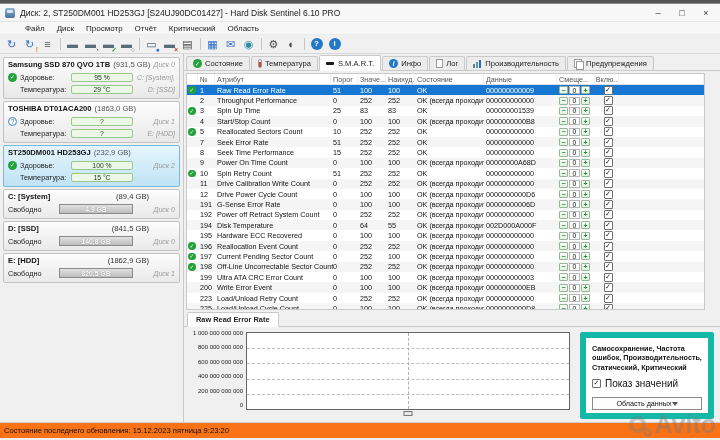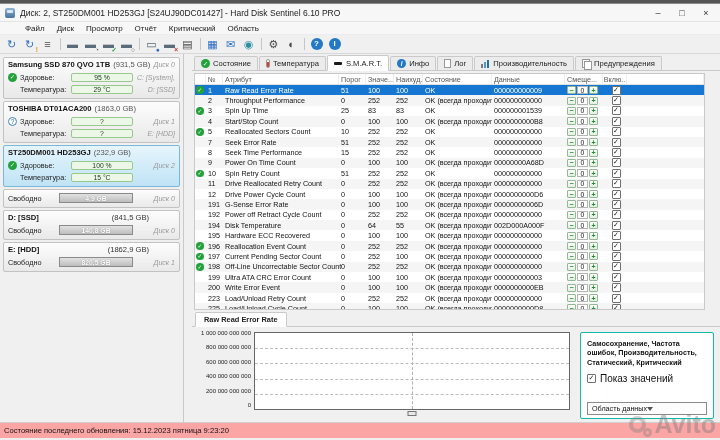--- a/index.html
+++ b/index.html
@@ -30,21 +30,21 @@
   .tb[data-shape="circle-blue"] .tb-glyph{width:12px;height:12px;border-radius:50%;background:#2478c8;color:#fff;
     font-size:8px;font-weight:bold;display:flex;align-items:center;justify-content:center;}
   .tb[data-badge]::after{content:attr(data-badge);position:absolute;right:0;bottom:-1px;font-size:6.5px;font-weight:bold;}
   .tb[data-badgecolor="orange"]::after{color:#d98f00;}
   .tb[data-badgecolor="green"]::after{color:#1e9e3e;}
   .tb[data-badgecolor="red"]::after{color:#c23232;}
   .tb[data-badgecolor="grey"]::after{color:#555;}
   .tb[data-badgecolor="blue"]::after{color:#2b6cc4;}
 
   
-  .main{display:flex;height:368px;gap:8px;}
+  .main{display:flex;height:368px;}
 
   
   .sidebar{width:184px;flex:none;background:#f0f0f0;border-right:1px solid #c9c9c9;padding-top:2px;overflow:hidden;}
   .panel{margin:1px 3px 2px;background:linear-gradient(#fdfdfd,#e9e9e9);border:1px solid #c2c2c2;border-radius:2px;padding:2px 4px 3px;}
   .panel[data-selected="true"]{background:linear-gradient(#e6f5fd,#bfe3f5);border-color:#7ab8d8;}
   .panel-title{display:flex;align-items:baseline;gap:3px;font-size:7.6px;height:11px;}
   .disk-name{font-weight:bold;color:#111;white-space:nowrap;}
   .disk-size{color:#555;white-space:nowrap;}
   .pt-right{margin-left:auto;color:#9a9a9a;font-style:italic;font-size:7px;white-space:nowrap;}
   .panel-row{display:flex;align-items:center;height:12px;font-size:7.3px;color:#222;gap:3px;}
@@ -129,30 +129,30 @@
   .chart-left{flex:1;display:flex;min-width:0;}
   .y-axis{width:58px;height:78px;display:flex;flex-direction:column;justify-content:space-between;flex:none;
     text-align:right;font-size:6px;color:#222;padding-right:3px;}
   .y-axis span{display:block;line-height:1;transform:translateY(-2px);}
   .plot-col{flex:1;display:flex;flex-direction:column;min-width:0;}
   .plot{position:relative;height:78px;border:1px solid #666;background:#fff;}
   .gridline{position:absolute;left:0;right:0;border-top:1px dashed #bdbdbd;}
   .vline{position:absolute;top:0;bottom:0;left:50%;border-left:1px dashed #b0b0b0;}
   .handle-row{height:9px;position:relative;}
   .handle{position:absolute;left:50%;transform:translateX(-50%);top:1px;width:9px;height:5px;background:#e8e8e8;border:1px solid #777;}
-  .side-card{width:134px;flex:none;background:#fff;border:1px solid #14b8a6;border-radius:2px;
+  .side-card{width:134px;flex:none;background:#fff;border:6px solid #14b8a6;border-radius:2px;
     padding:6px 6px 3px;display:flex;flex-direction:column;margin-bottom:3px;}
   .side-text{font-size:7.2px;font-weight:bold;color:#111;line-height:1.3;}
   .side-cb-row{display:flex;align-items:center;gap:4px;margin-top:6px;font-size:10px;color:#111;}
   .dropdown{margin-top:auto;height:13px;border:1px solid #8a8a8a;background:#fcfcfc;display:flex;align-items:center;
-    justify-content:flex-start;font-size:7.2px;color:#111;padding:0 4px;}
+    justify-content:center;font-size:7.2px;color:#111;padding:0 20px;}
   .dd-arrow{width:0;height:0;border-left:3px solid transparent;border-right:3px solid transparent;border-top:4px solid #555;}
 
   
-  .statusbar{height:16px;border-top:1px solid #d0d0d0;background:#fca5a5;display:flex;align-items:center;
+  .statusbar{height:16px;border-top:1px solid #d0d0d0;background:#f97316;display:flex;align-items:center;
     padding-left:4px;font-size:7.6px;color:#111;}
   .bottom-strip{height:6px;background:#f0f0f0;}
 
   
   .watermark{position:absolute;right:4px;bottom:7px;display:flex;align-items:center;pointer-events:none;z-index:50;
     color:rgba(120,120,120,0.42);}
   .wm-c1{width:17px;height:17px;border:4px solid rgba(120,120,120,0.35);border-radius:50%;margin-right:-3px;}
   .wm-c2{width:9px;height:9px;border:3px solid rgba(120,120,120,0.35);border-radius:50%;align-self:flex-end;margin-right:2px;}
   .wm-text{font-size:25px;font-weight:bold;line-height:1;}
 </style>
@@ -349,20 +349,24 @@
                 <span class="fill" style="width: 100%;"></span>
                 <span class="bar-text">15 °C</span>
               </span>
               <span class="row-right"></span>
             </div>
           </div>
         </div>
       <div>
 
           <div class="panel">
+            <div class="panel-title">
+              <span class="disk-name">C: [System]</span>
+              <span class="part-size">(89,4 GB)</span>
+            </div>
             <div class="panel-row">
               <span class="row-label">Свободно</span>
               <span class="bar-blue">
                 <span class="fill" style="width: 95%;"></span>
                 <span class="bar-text">4,9 GB</span>
               </span>
               <span class="row-right">Диск 0</span>
             </div>
           </div>
 
@@ -651,21 +655,21 @@
                   <i class="cb checked"></i>
                 </span>
                 <span class="t-cell c-fill"></span>
               </div>
 
               <div class="t-row" data-selected="false">
                 <span class="t-cell c-icon">
                   <i class="row-ic" data-icon=""></i>
                 </span>
                 <span class="t-cell c-num">11</span>
-                <span class="t-cell c-attr">Drive Reallocated Retry Count</span>
+                <span class="t-cell c-attr">Drive Calibration Write Count</span>
                 <span class="t-cell c-thr">0</span>
                 <span class="t-cell c-val">252</span>
                 <span class="t-cell c-worst">252</span>
                 <span class="t-cell c-status">OK (всегда проходит)</span>
                 <span class="t-cell c-data">000000000000</span>
                 <span class="t-cell c-off">
                   <button class="off-btn">−</button>
                   <span class="off-val">0</span>
                   <button class="off-btn">+</button>
                 </span>
@@ -717,21 +721,21 @@
                   <i class="cb checked"></i>
                 </span>
                 <span class="t-cell c-fill"></span>
               </div>
 
               <div class="t-row" data-selected="false">
                 <span class="t-cell c-icon">
                   <i class="row-ic" data-icon=""></i>
                 </span>
                 <span class="t-cell c-num">192</span>
-                <span class="t-cell c-attr">Power off Retract Cycle Count</span>
+                <span class="t-cell c-attr">Power off Retract System Count</span>
                 <span class="t-cell c-thr">0</span>
                 <span class="t-cell c-val">252</span>
                 <span class="t-cell c-worst">252</span>
                 <span class="t-cell c-status">OK (всегда проходит)</span>
                 <span class="t-cell c-data">000000000000</span>
                 <span class="t-cell c-off">
                   <button class="off-btn">−</button>
                   <span class="off-val">0</span>
                   <button class="off-btn">+</button>
                 </span>

